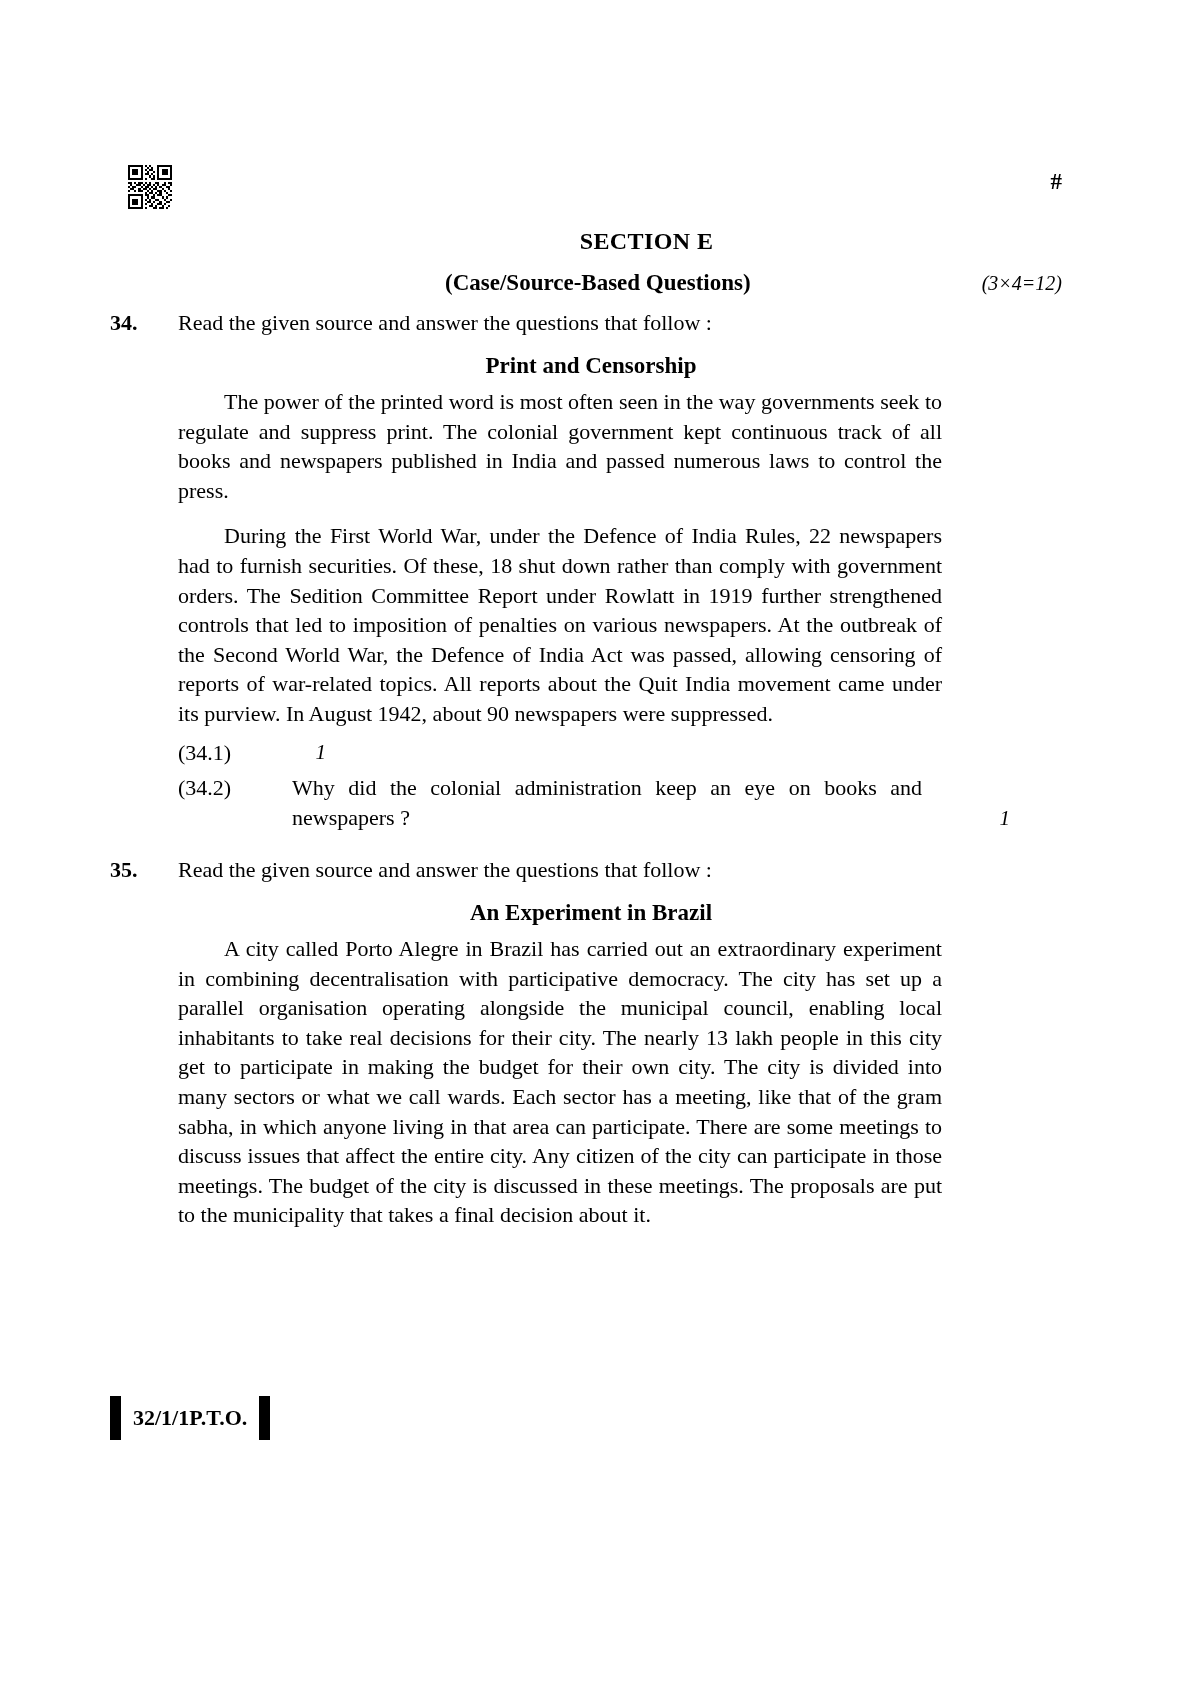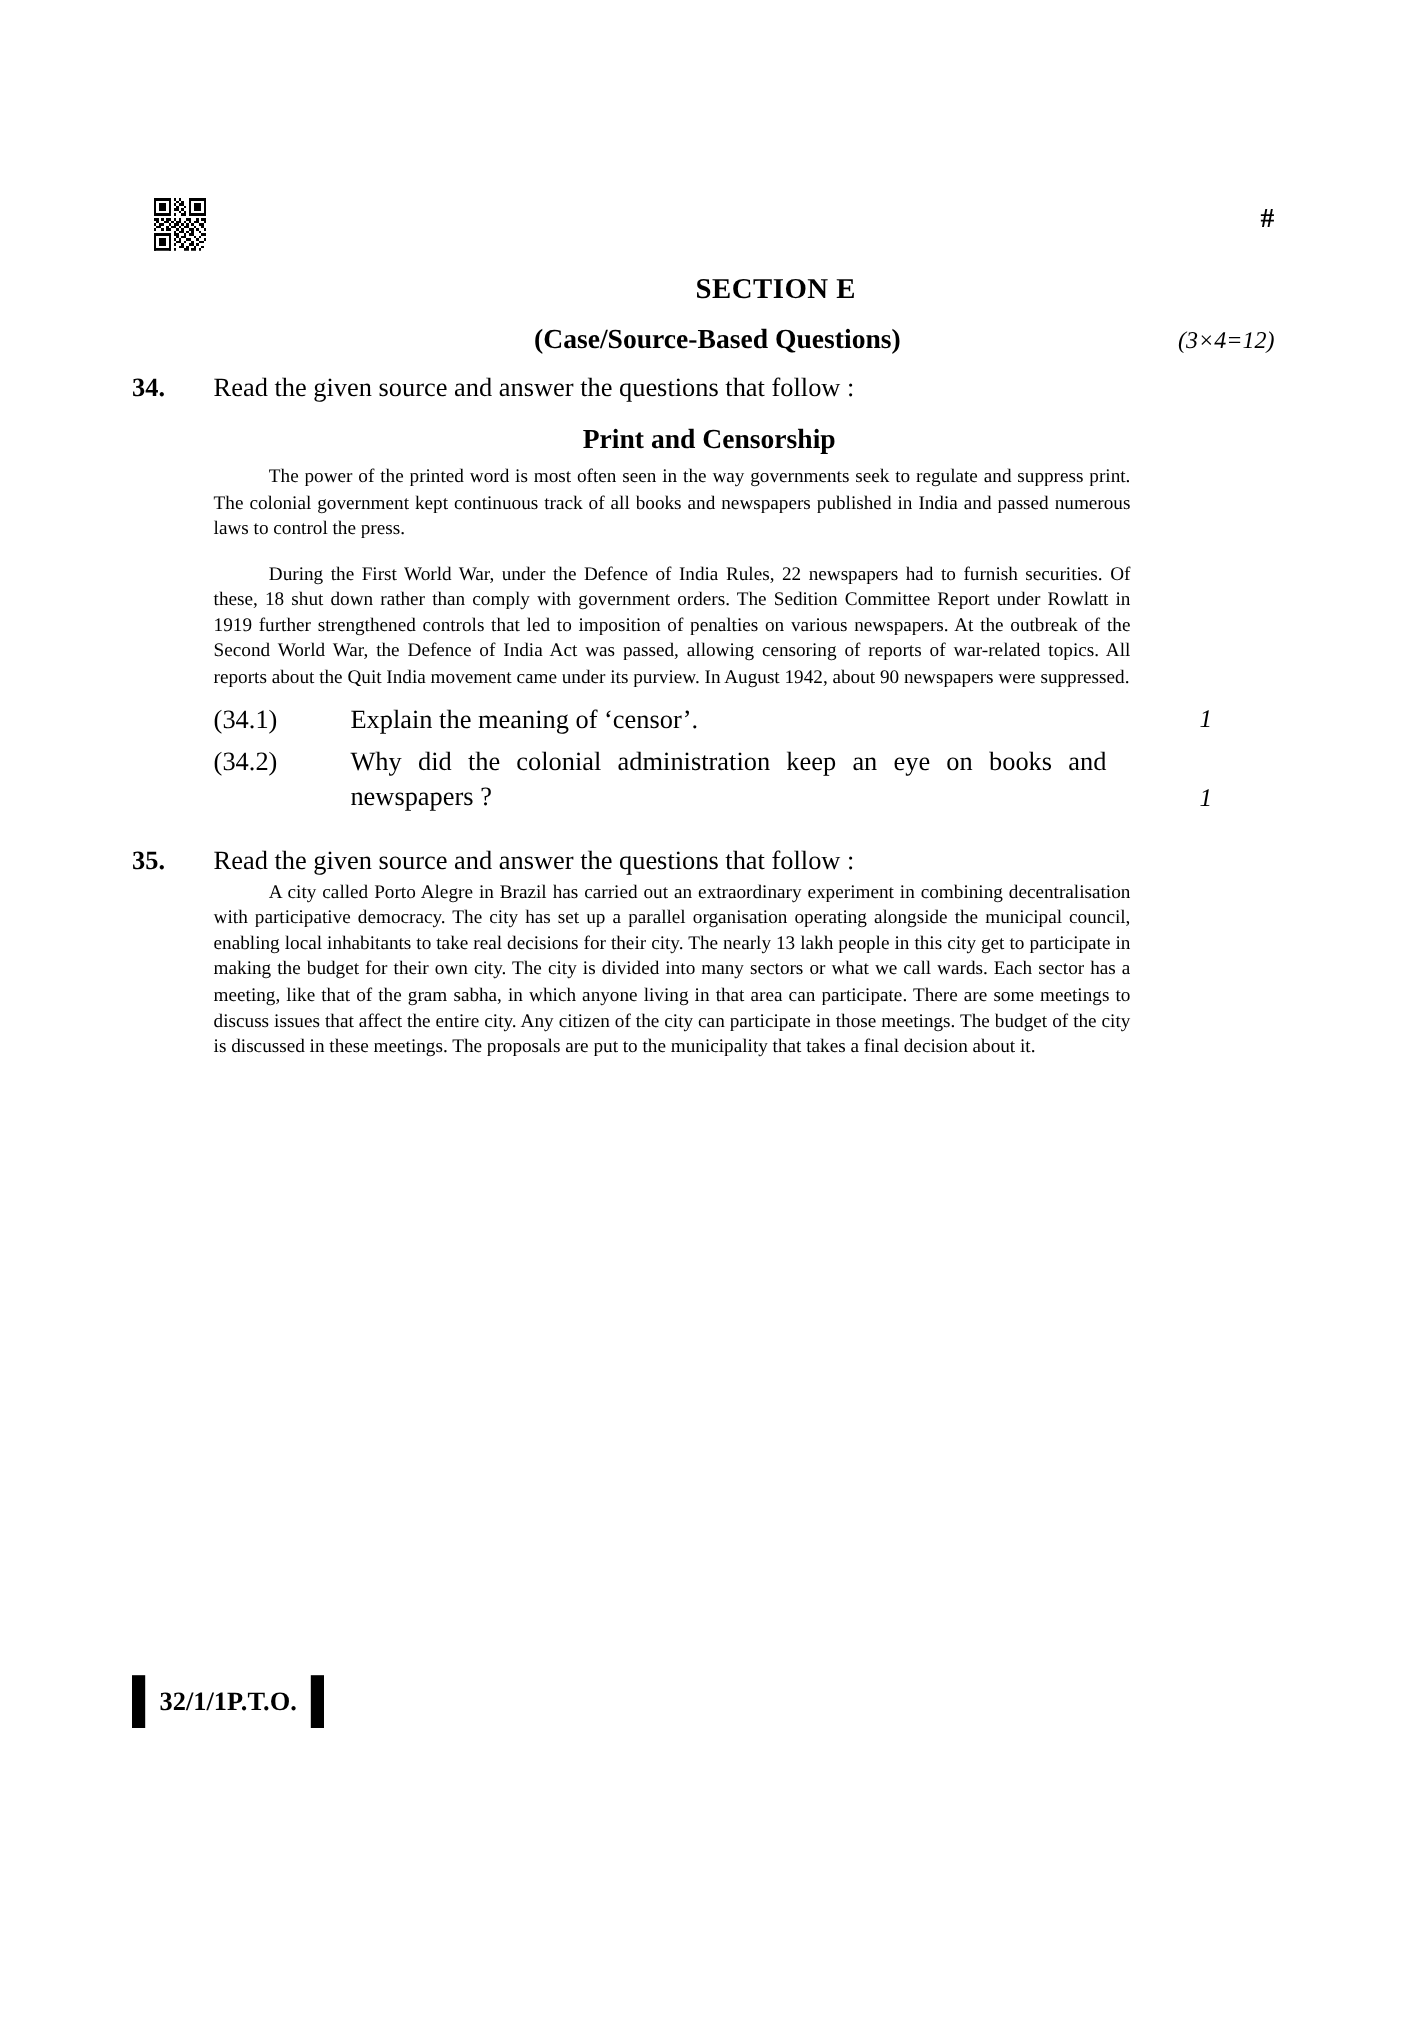--- a/index.html
+++ b/index.html
@@ -104,21 +104,21 @@
     line-height: 1.32;
   }
   .center-title {
     text-align: center;
     font-size: 23px;
     font-weight: bold;
     margin: 16px 0 8px 0;
     padding-left: 62px;
   }
   .para {
-    font-size: 16px;
+    font-size: 22px;
     line-height: 1.345;
     text-align: justify;
     text-justify: inter-word;
     margin: 0 0 16px 0;
     padding-left: 68px;
     width: 832px;
     box-sizing: border-box;
     text-indent: 46px;
   }
   .para.last { margin-bottom: 10px; }
@@ -324,38 +324,38 @@
       <div class="qtext">Read the given source and answer the questions that follow :</div>
     </div>
 
     <div class="center-title">Print and Censorship</div>
 
     <p class="para">The power of the printed word is most often seen in the way governments seek to regulate and suppress print. The colonial government kept continuous track of all books and newspapers published in India and passed numerous laws to control the press.</p>
     <p class="para last">During the First World War, under the Defence of India Rules, 22 newspapers had to furnish securities. Of these, 18 shut down rather than comply with government orders. The Sedition Committee Report under Rowlatt in 1919 further strengthened controls that led to imposition of penalties on various newspapers. At the outbreak of the Second World War, the Defence of India Act was passed, allowing censoring of reports of war-related topics. All reports about the Quit India movement came under its purview. In August 1942, about 90 newspapers were suppressed.</p>
 
     <div class="subq">
       <div class="subq-label">(34.1)</div>
-      <div class="subq-body nojust">Explain the meaning of ‘censor’.</div>
       <div class="subq-marks topline">1</div>
     </div>
 
     <div class="subq">
       <div class="subq-label">(34.2)</div>
       <div class="subq-body">Why did the colonial administration keep an eye on books and newspapers ?</div>
       <div class="subq-marks">1</div>
     </div>
 
 
     <div class="spacer-sm"></div>
 
     <div class="qrow">
       <div class="qnum">35.</div>
       <div class="qtext">Read the given source and answer the questions that follow :</div>
     </div>
 
+    <div class="center-title">An Experiment in Brazil</div>
 
     <p class="para last">A city called Porto Alegre in Brazil has carried out an extraordinary experiment in combining decentralisation with participative democracy. The city has set up a parallel organisation operating alongside the municipal council, enabling local inhabitants to take real decisions for their city. The nearly 13 lakh people in this city get to participate in making the budget for their own city. The city is divided into many sectors or what we call wards. Each sector has a meeting, like that of the gram sabha, in which anyone living in that area can participate. There are some meetings to discuss issues that affect the entire city. Any citizen of the city can participate in those meetings. The budget of the city is discussed in these meetings. The proposals are put to the municipality that takes a final decision about it.</p>
 
   </div>
 
   <div class="footer">
     <div class="bar"></div>
     <div class="footer-left">32/1/1</div>
     <div class="footer-right">P.T.O.</div>
     <div class="bar"></div>

